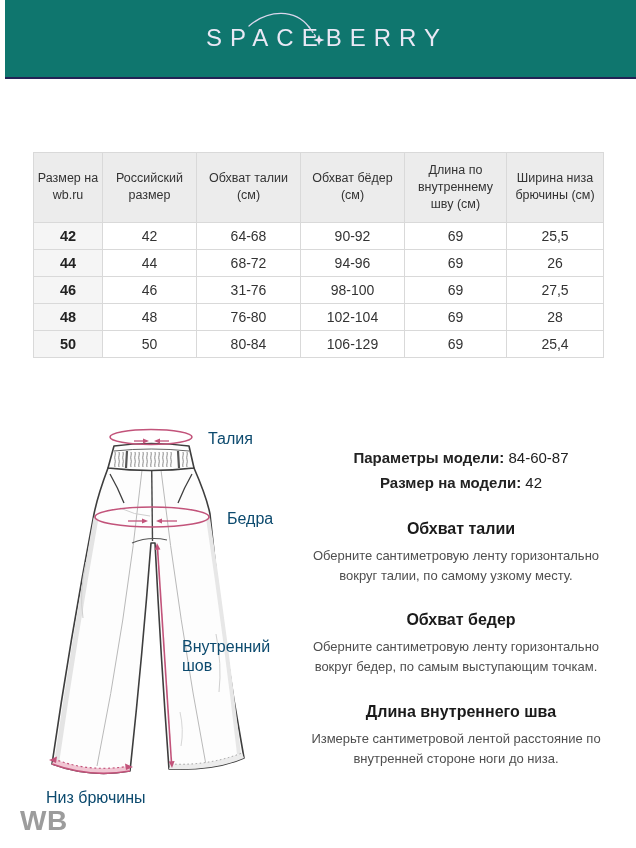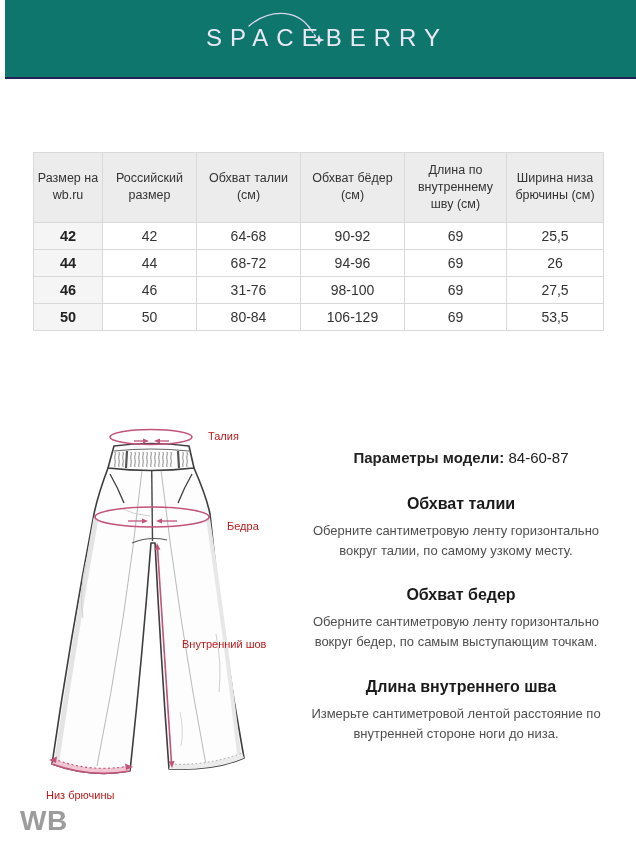--- a/index.html
+++ b/index.html
@@ -18,23 +18,23 @@
               table-layout:fixed;}
   .size-table th,.size-table td{border:1px solid #d9d9d9;text-align:center;vertical-align:middle;}
   .size-table th{background:#ececec;font-size:12.5px;font-weight:500;color:#333;
                  line-height:1.35;padding:9px 3px;height:40px;}
   .size-table td{font-size:14px;color:#333;height:26px;padding:0 2px;background:#fff;}
   .size-table td.rowhead{background:#f5f5f5;font-weight:700;font-size:14.5px;color:#222;}
 
   
   .diagram{position:absolute;left:30px;top:412px;width:270px;height:400px;}
   .diagram svg{position:absolute;left:0;top:0;}
-  .diag-label{position:absolute;font-size:11px;font-weight:500;color:#b91c1c;line-height:1.18;}
+  .diag-label{position:absolute;font-size:16px;font-weight:500;color:#0c4a6e;line-height:1.18;}
   .lbl-waist{left:178px;top:18px;}
-  .lbl-hips{left:197px;top:108px;}
+  .lbl-hips{left:197px;top:98px;}
   .lbl-seam{left:152px;top:226px;width:92px;}
   .lbl-hem{left:16px;top:377px;}
 
   
   .info-col{position:absolute;left:300px;top:445px;width:322px;text-align:center;}
   .model-line{font-size:15px;line-height:25px;color:#222;}
   .model-line .lbl{font-weight:700;}
   .model-line .val{font-weight:400;}
   .guide-section{margin-top:25px;}
   .guide-section:first-of-type{margin-top:29px;}
@@ -97,26 +97,34 @@
       </tr>
       <tr>
         <td class="rowhead">46</td>
         <td>46</td>
         <td>31-76</td>
         <td>98-100</td>
         <td>69</td>
         <td>27,5</td>
       </tr>
       <tr>
+        <td class="rowhead">48</td>
+        <td>48</td>
+        <td>76-80</td>
+        <td>102-104</td>
+        <td>69</td>
+        <td>28</td>
+      </tr>
+      <tr>
         <td class="rowhead">50</td>
         <td>50</td>
         <td>80-84</td>
         <td>106-129</td>
         <td>69</td>
-        <td>53,5</td>
+        <td>25,4</td>
       </tr>
     </tbody>
   </table>
 
   <div class="diagram">
     <svg width="270" height="400" viewBox="0 0 270 400">
 
       <path d="M78,56 C72,72 67,87 64,102 Q40,228 22,352 Q60,366 100,359 Q112,248 121,131 L125,131
                Q131,248 139,357 Q184,359 214,346 Q192,226 180,102 C177,87 171,72 164,56 Z" fill="#fdfdfd" stroke="#3e3e3e" stroke-width="1.6" stroke-linejoin="round"></path>
 
@@ -179,20 +187,24 @@
     <div class="diag-label lbl-hips">Бедра</div>
     <div class="diag-label lbl-seam">Внутренний шов</div>
     <div class="diag-label lbl-hem">Низ брючины</div>
   </div>
 
   <div class="info-col">
     <div class="model-line">
       <span class="lbl">Параметры модели:</span>
       <span class="val">84-60-87</span>
     </div>
+    <div class="model-line">
+      <span class="lbl">Размер на модели:</span>
+      <span class="val">42</span>
+    </div>
 
     <div class="guide-section">
       <h3 class="guide-title">Обхват талии</h3>
       <p class="guide-text">Оберните сантиметровую ленту горизонтально вокруг талии, по самому узкому месту.</p>
     </div>
     <div class="guide-section">
       <h3 class="guide-title">Обхват бедер</h3>
       <p class="guide-text">Оберните сантиметровую ленту горизонтально вокруг бедер, по самым выступающим точкам.</p>
     </div>
     <div class="guide-section">

